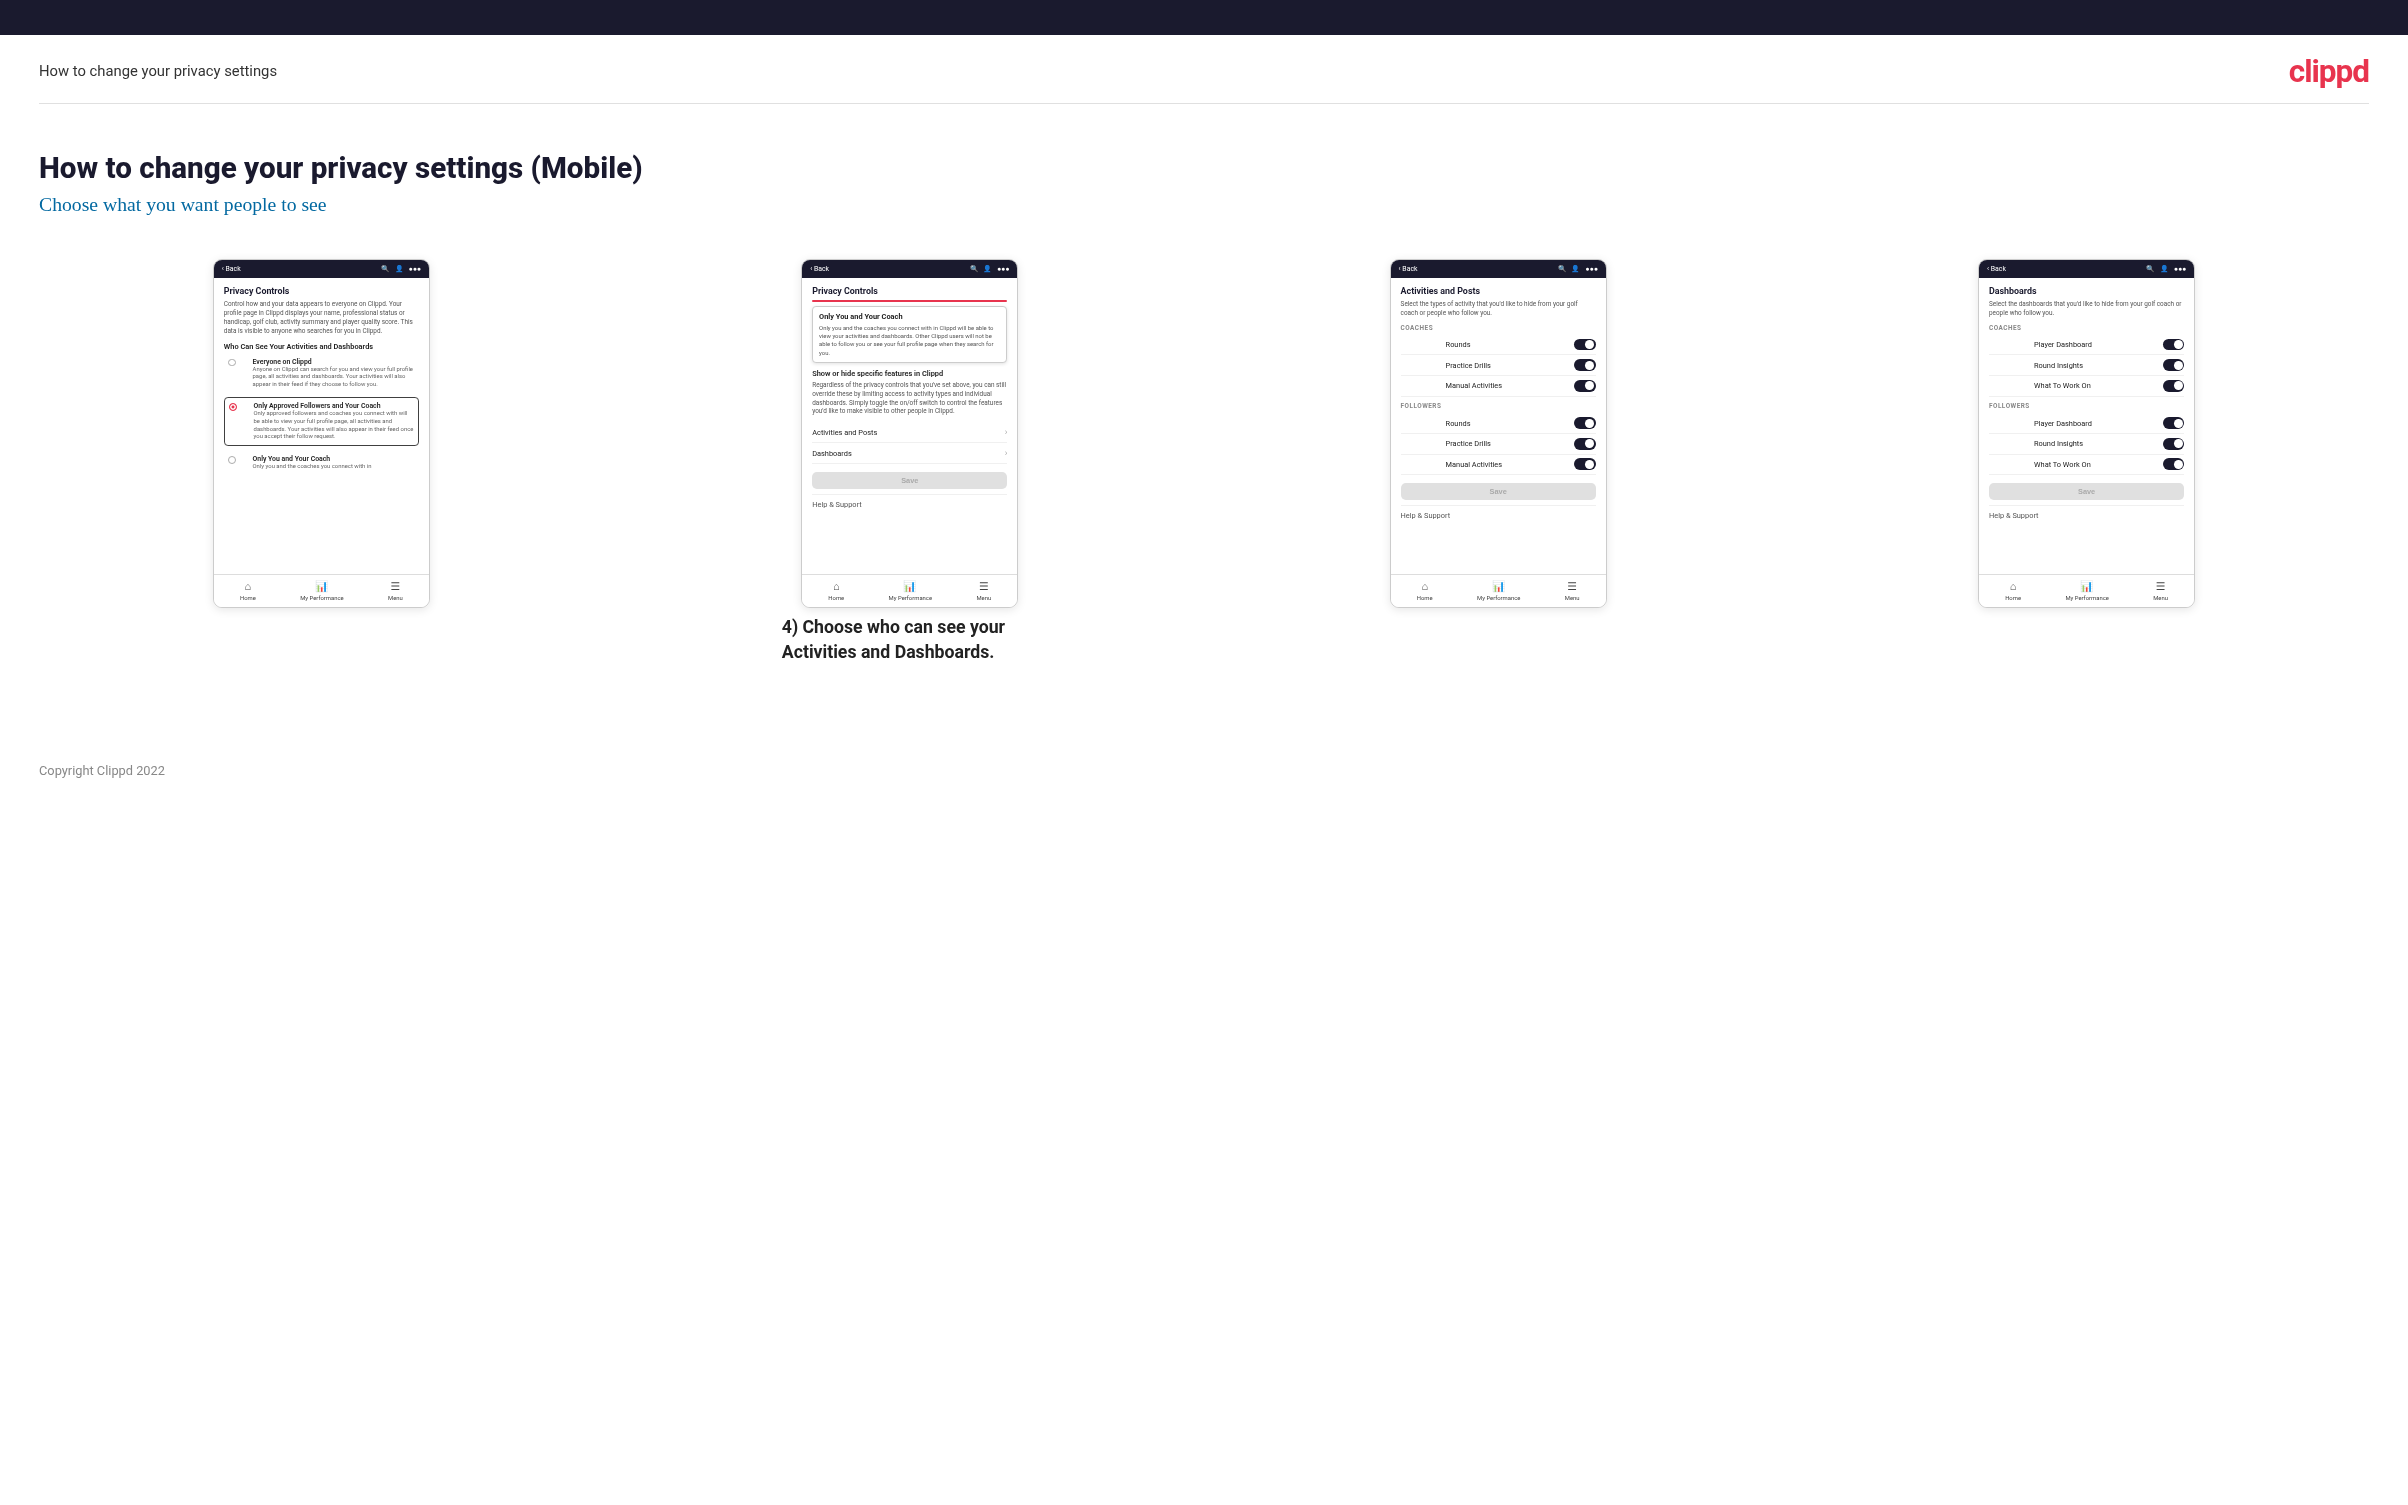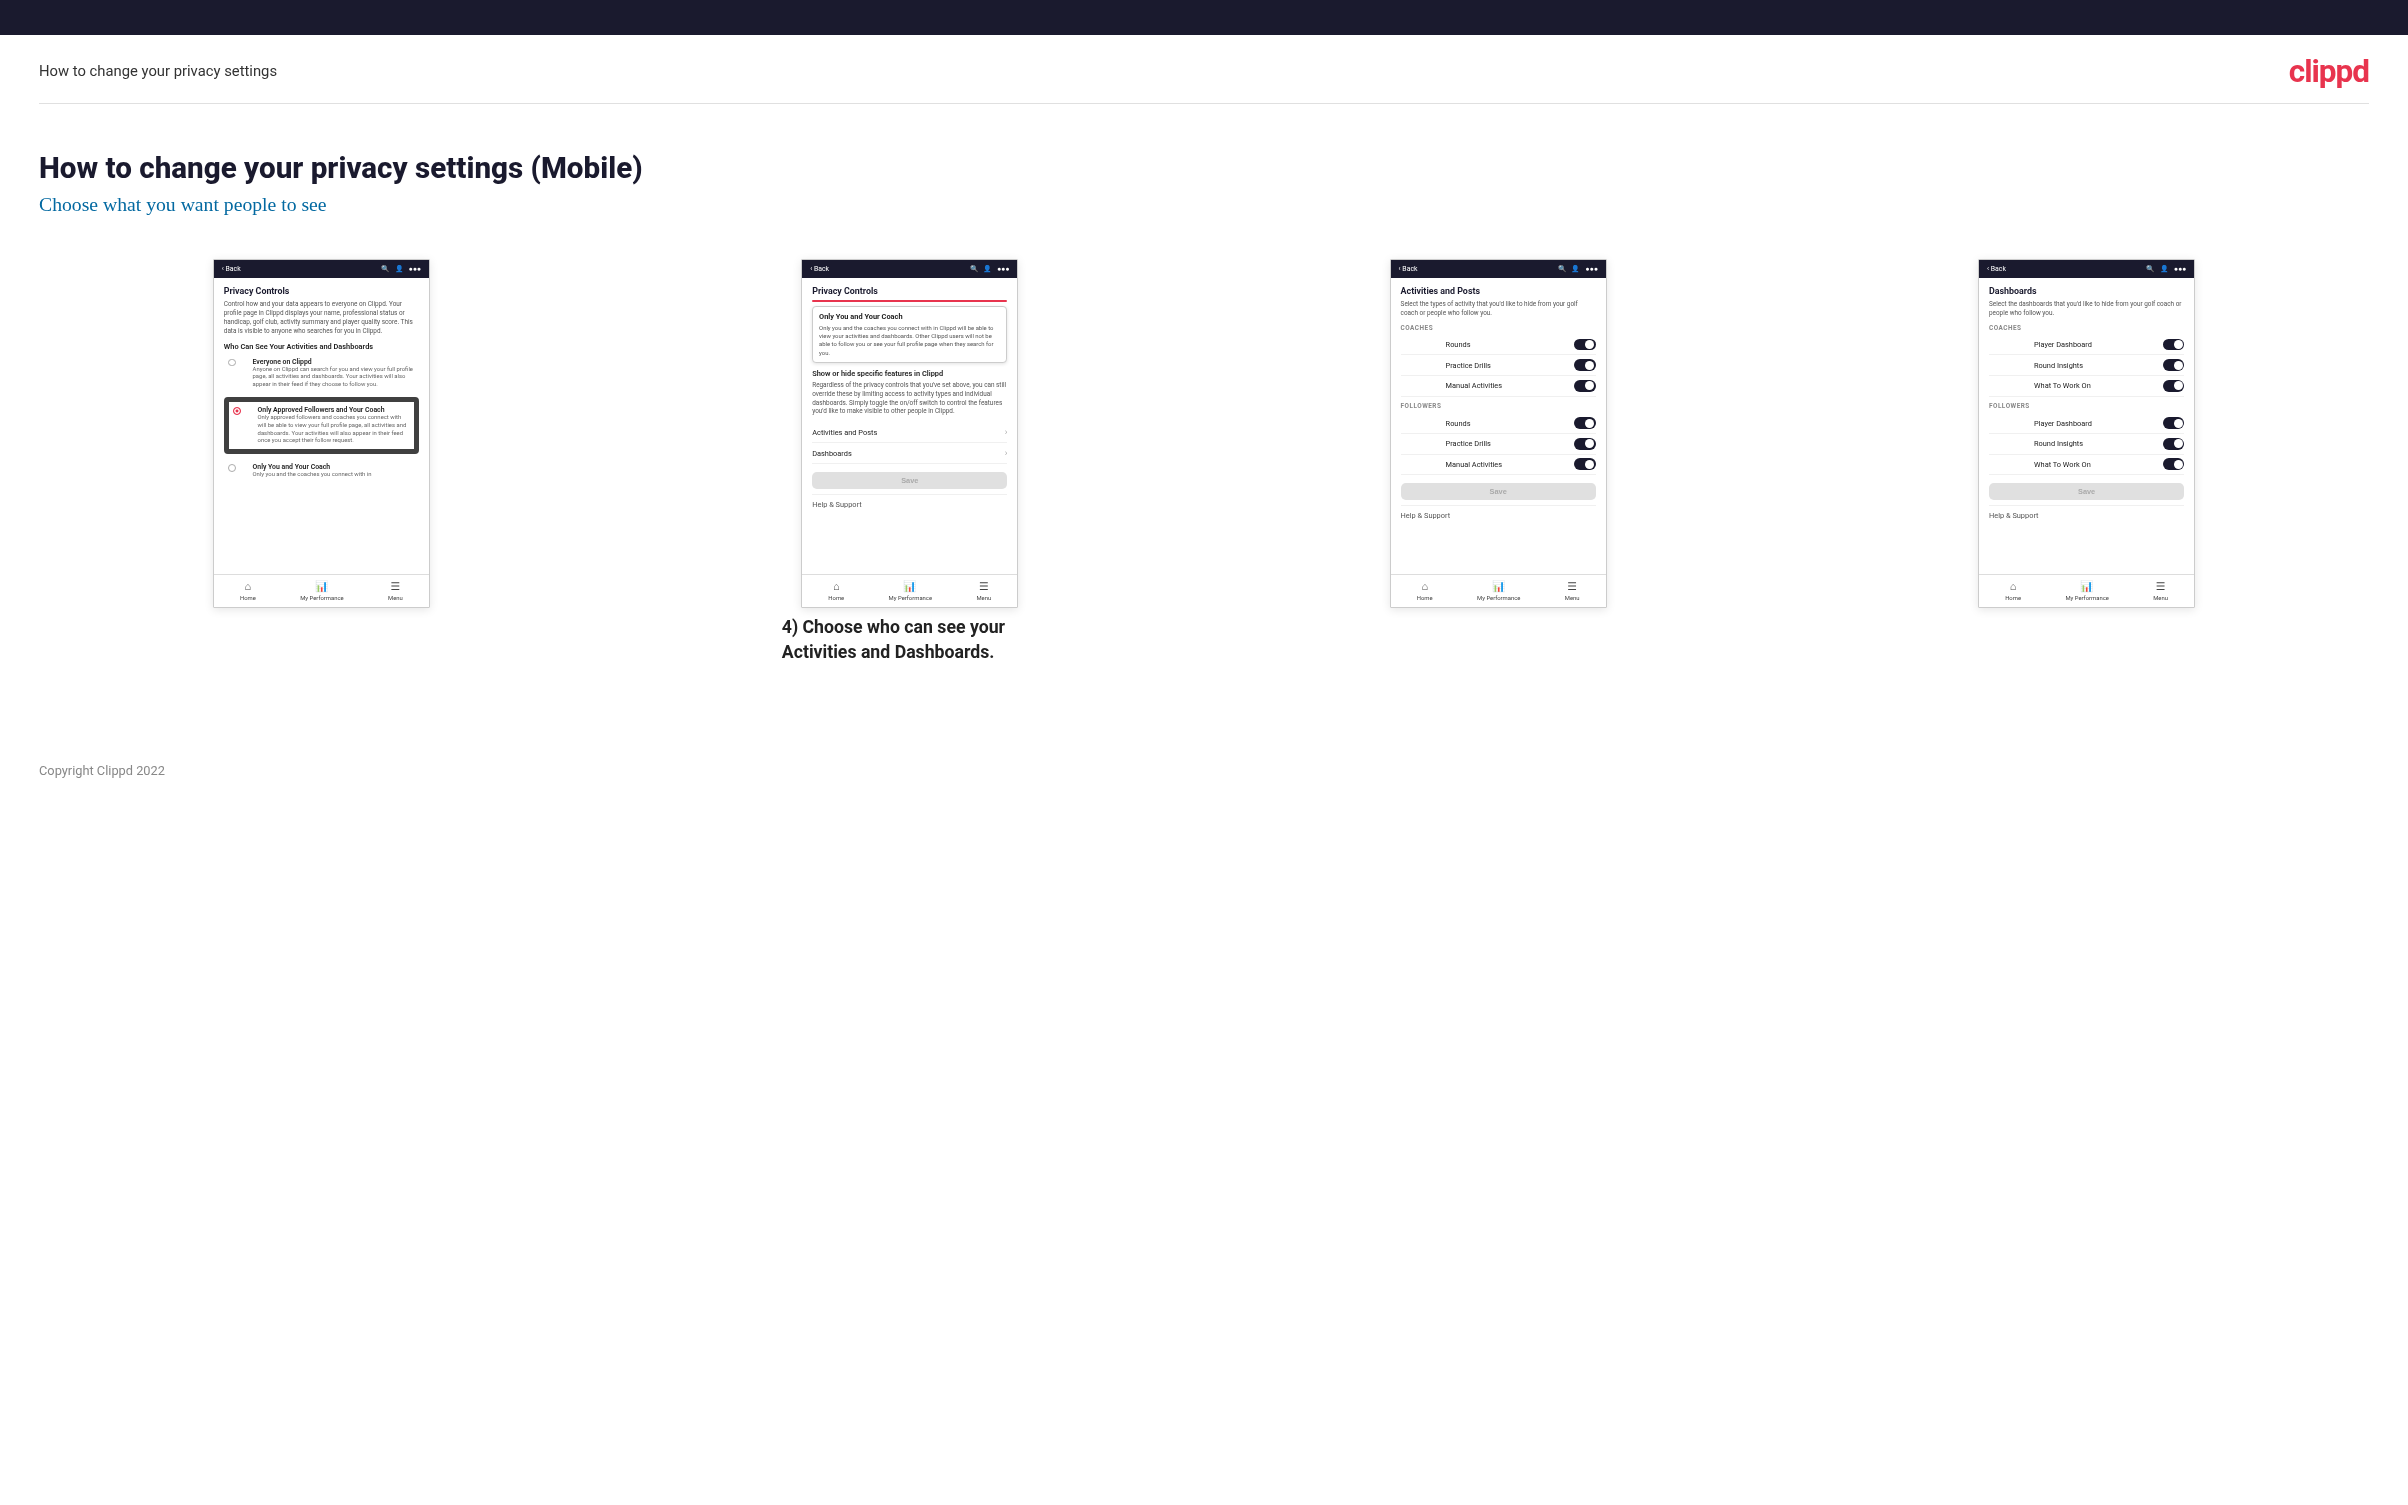--- a/index.html
+++ b/index.html
@@ -83,21 +83,21 @@
       text-align: left;
       max-width: 256px;
       line-height: 1.4;
       margin-top: 7px;
     }
 
     
     .phone {
       width: 217px;
       border: 1.5px solid #ccc;
-      border-radius: 1px;
+      border-radius: 9px;
       overflow: hidden;
       background: #fff;
       font-size: 7.4px;
       box-shadow: 0 2px 9.9px rgba(0,0,0,0.10);
       flex-shrink: 0;
     }
 
     
     .phone-nav {
       background: #1a1a2e;
@@ -152,21 +152,21 @@
     
     .radio-option {
       display: flex;
       align-items: flex-start;
       gap: 17px;
       margin-bottom: 4.9px;
       padding: 3.9px;
       border-radius: 3.9px;
     }
     .radio-option.selected {
-      border: 5px solid #404040;
+      border: 1px solid #404040;
     }
     .radio-circle {
       width: 7.9px;
       height: 7.9px;
       border-radius: 50%;
       border: 1.5px solid #aaa;
       margin-top: 1px;
       flex-shrink: 0;
     }
     .radio-circle.selected {

